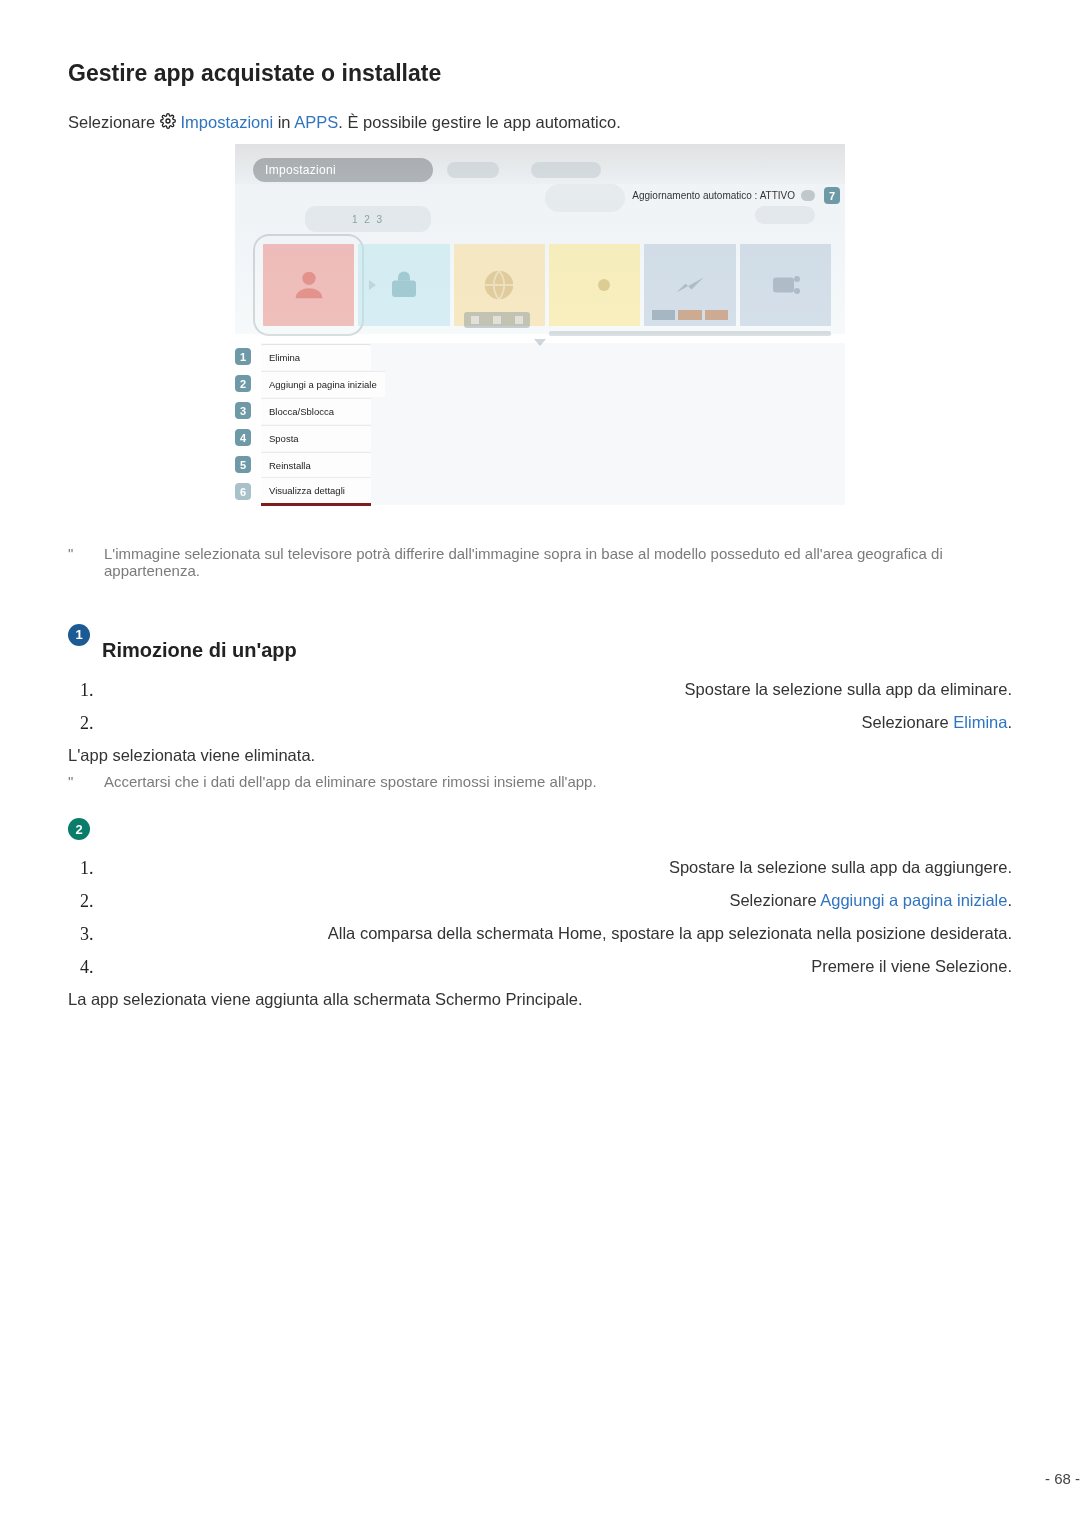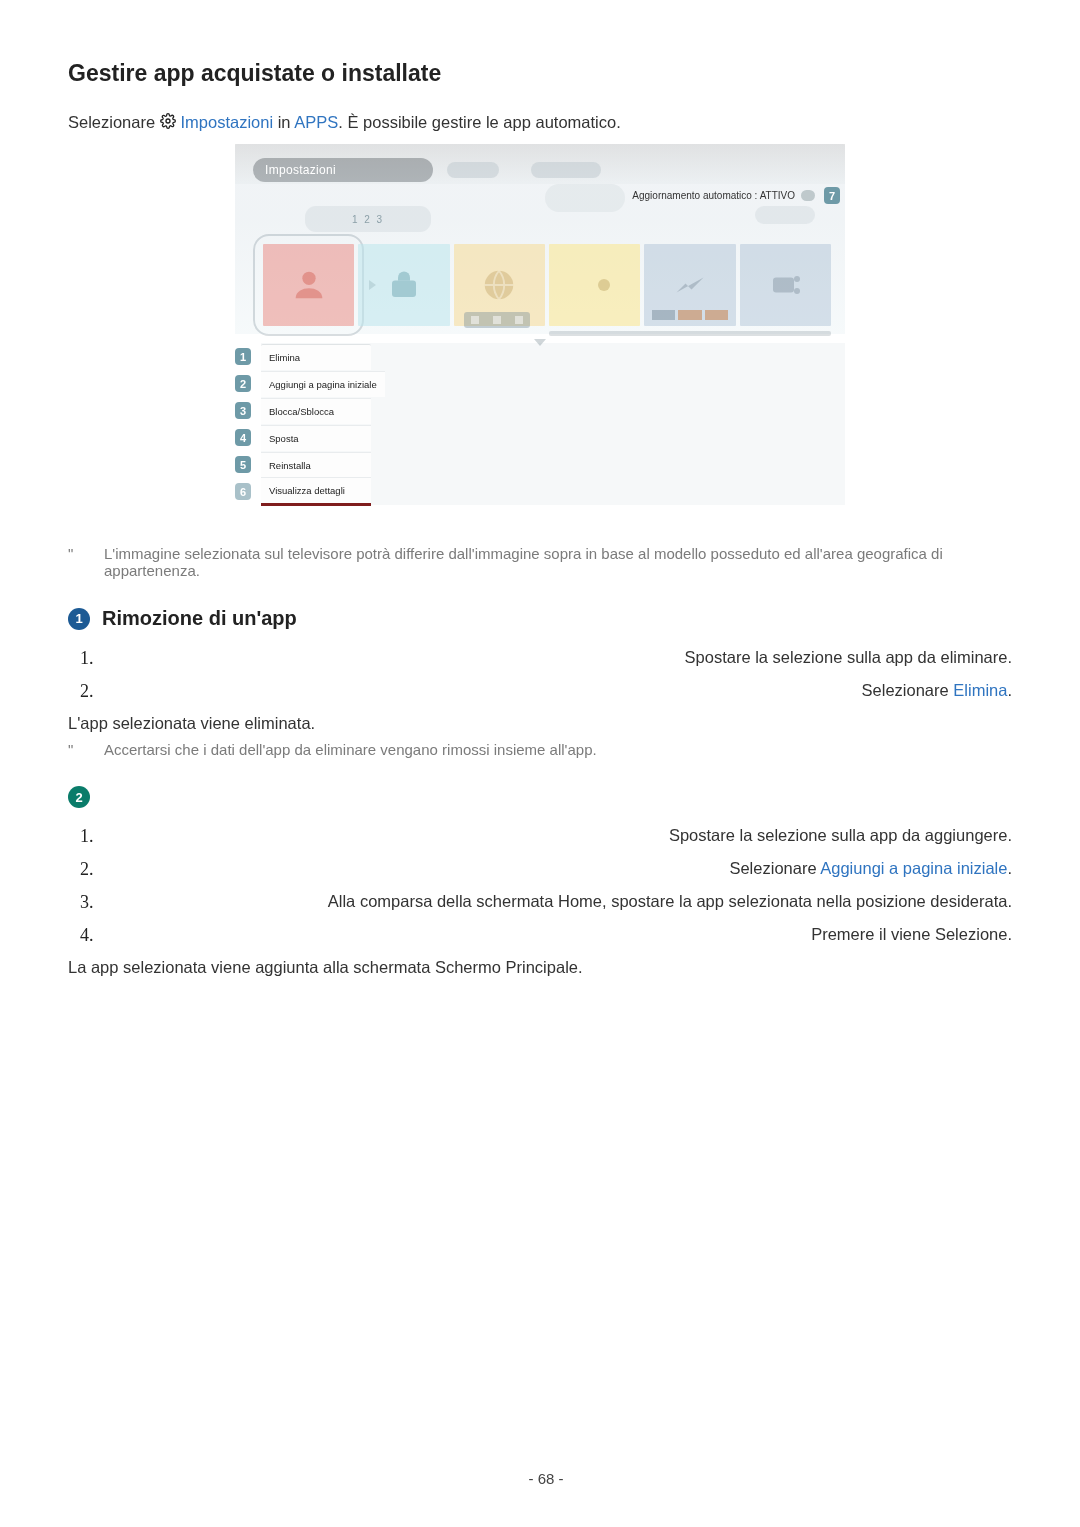--- a/index.html
+++ b/index.html
@@ -162,38 +162,38 @@
     display:flex; align-items:center; gap:12px;
     margin-top:28px; margin-bottom:18px;
   }
   .section-badge {
     width:22px; height:22px; border-radius:11px;
     display:flex; align-items:center; justify-content:center;
     color:#fff; font-size:13px; font-weight:700;
   }
   .section-badge.b1 { background:#1c5a94; }
   .section-badge.b2 { background:#0a7c6a; }
-  .section-head h2 { font-size:20px; font-weight:600; }
+  .section-head h2 { font-size:20px; font-weight:600;margin-top:32px; }
   ol.steps { list-style:none; counter-reset: step; margin-left:12px;text-align:right; }
   ol.steps li {
     counter-increment: step;
     position:relative; padding-left:30px;
     font-size:16.5px; color:#333; margin:14px 0;
   }
   ol.steps li::before {
     content: counter(step) ".";
     position:absolute; left:0; top:0;
     font-family: Georgia, 'Times New Roman', serif;
     font-size:18px; color:#222;
   }
   .plain { font-size:16.5px; color:#333; margin:14px 0 8px 0; }
 
   .page-num {
     position:absolute; bottom:40px; left:0; right:0;
-    text-align:center; font-size:15px; color:#444;margin-left:12px;
+    text-align:right; font-size:15px; color:#444;margin-left:12px;
   }
 </style>
 </head>
 <body>
 
 <h1 class="page-title">Gestire app acquistate o installate</h1>
 
 <p class="intro">
   <span>Selezionare </span>
   <span class="gear">
@@ -324,21 +324,21 @@
   <li>
     <span>Spostare la selezione sulla app da eliminare.</span>
   </li>
   <li>
     <span>Selezionare </span><span class="blue-link">Elimina</span><span>.</span>
   </li>
 </ol>
 <p class="plain">L'app selezionata viene eliminata.</p>
 <div class="note-row" style="margin-top:4px;">
   <div class="mark">"</div>
-  <div>Accertarsi che i dati dell'app da eliminare vengano rimossi insieme all'app.</div>
+  <div>Accertarsi che i dati dell'app da eliminare spostare rimossi insieme all'app.</div>
 </div>
 
 <div class="section-head">
   <div class="section-badge b2">2</div>
 </div>
 <ol class="steps">
   <li>
     <span>Spostare la selezione sulla app da aggiungere.</span>
   </li>
   <li>

